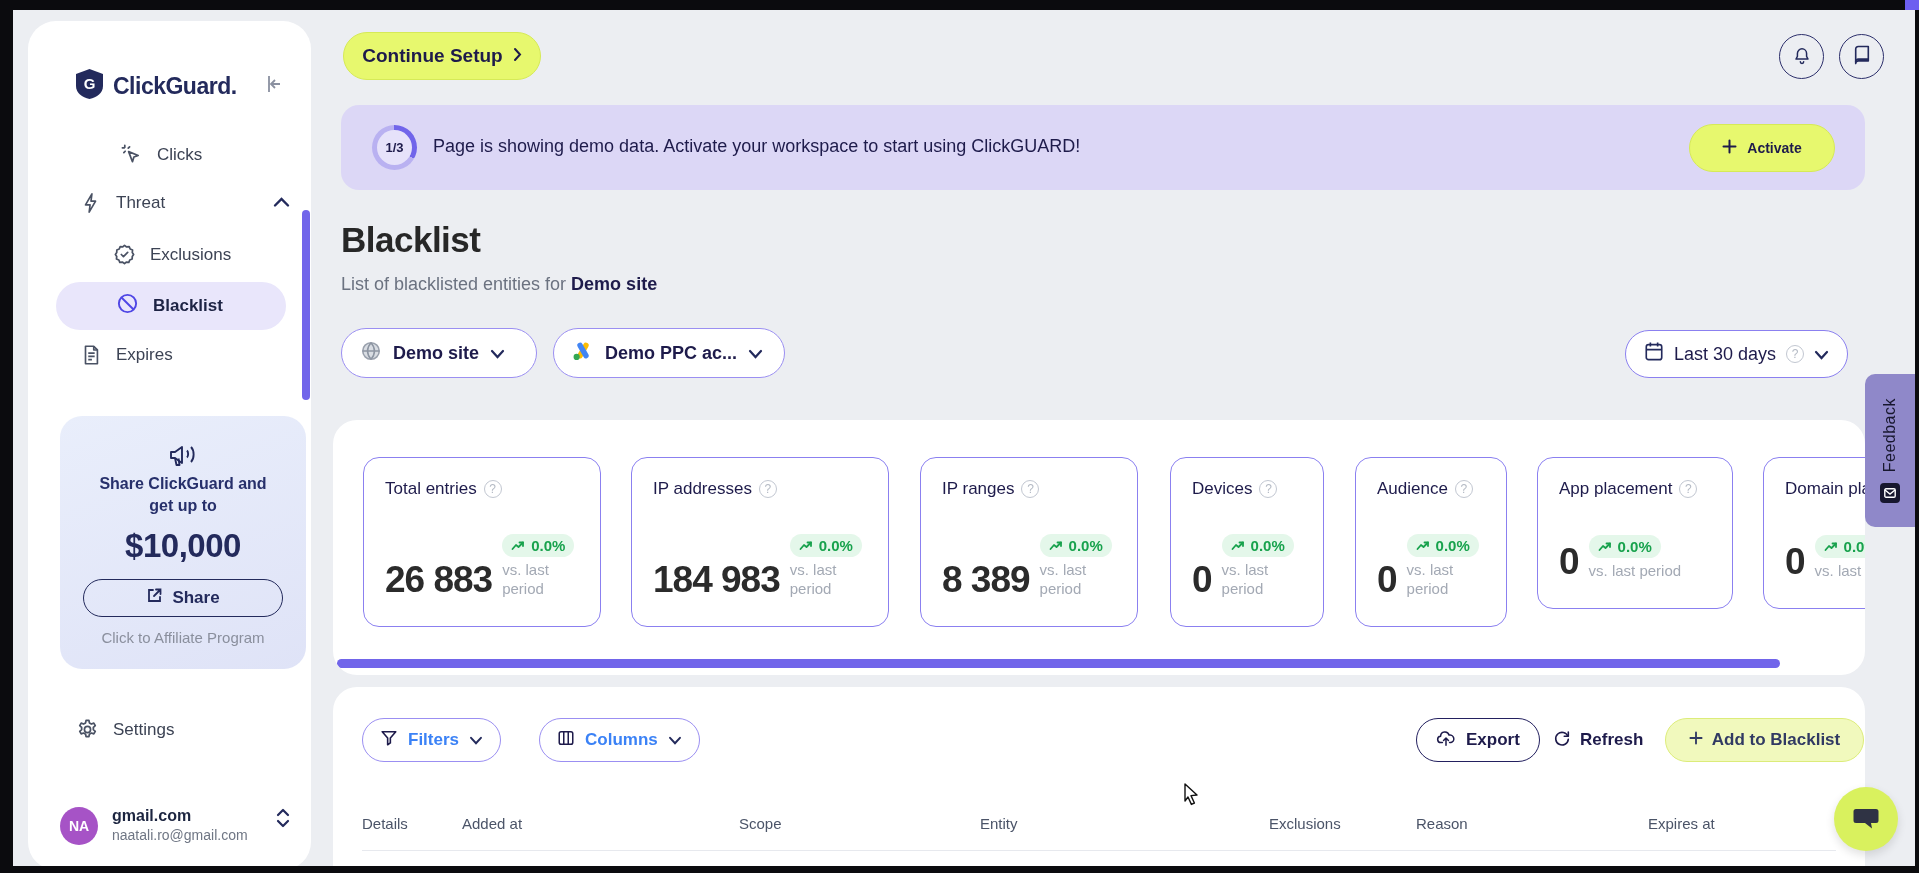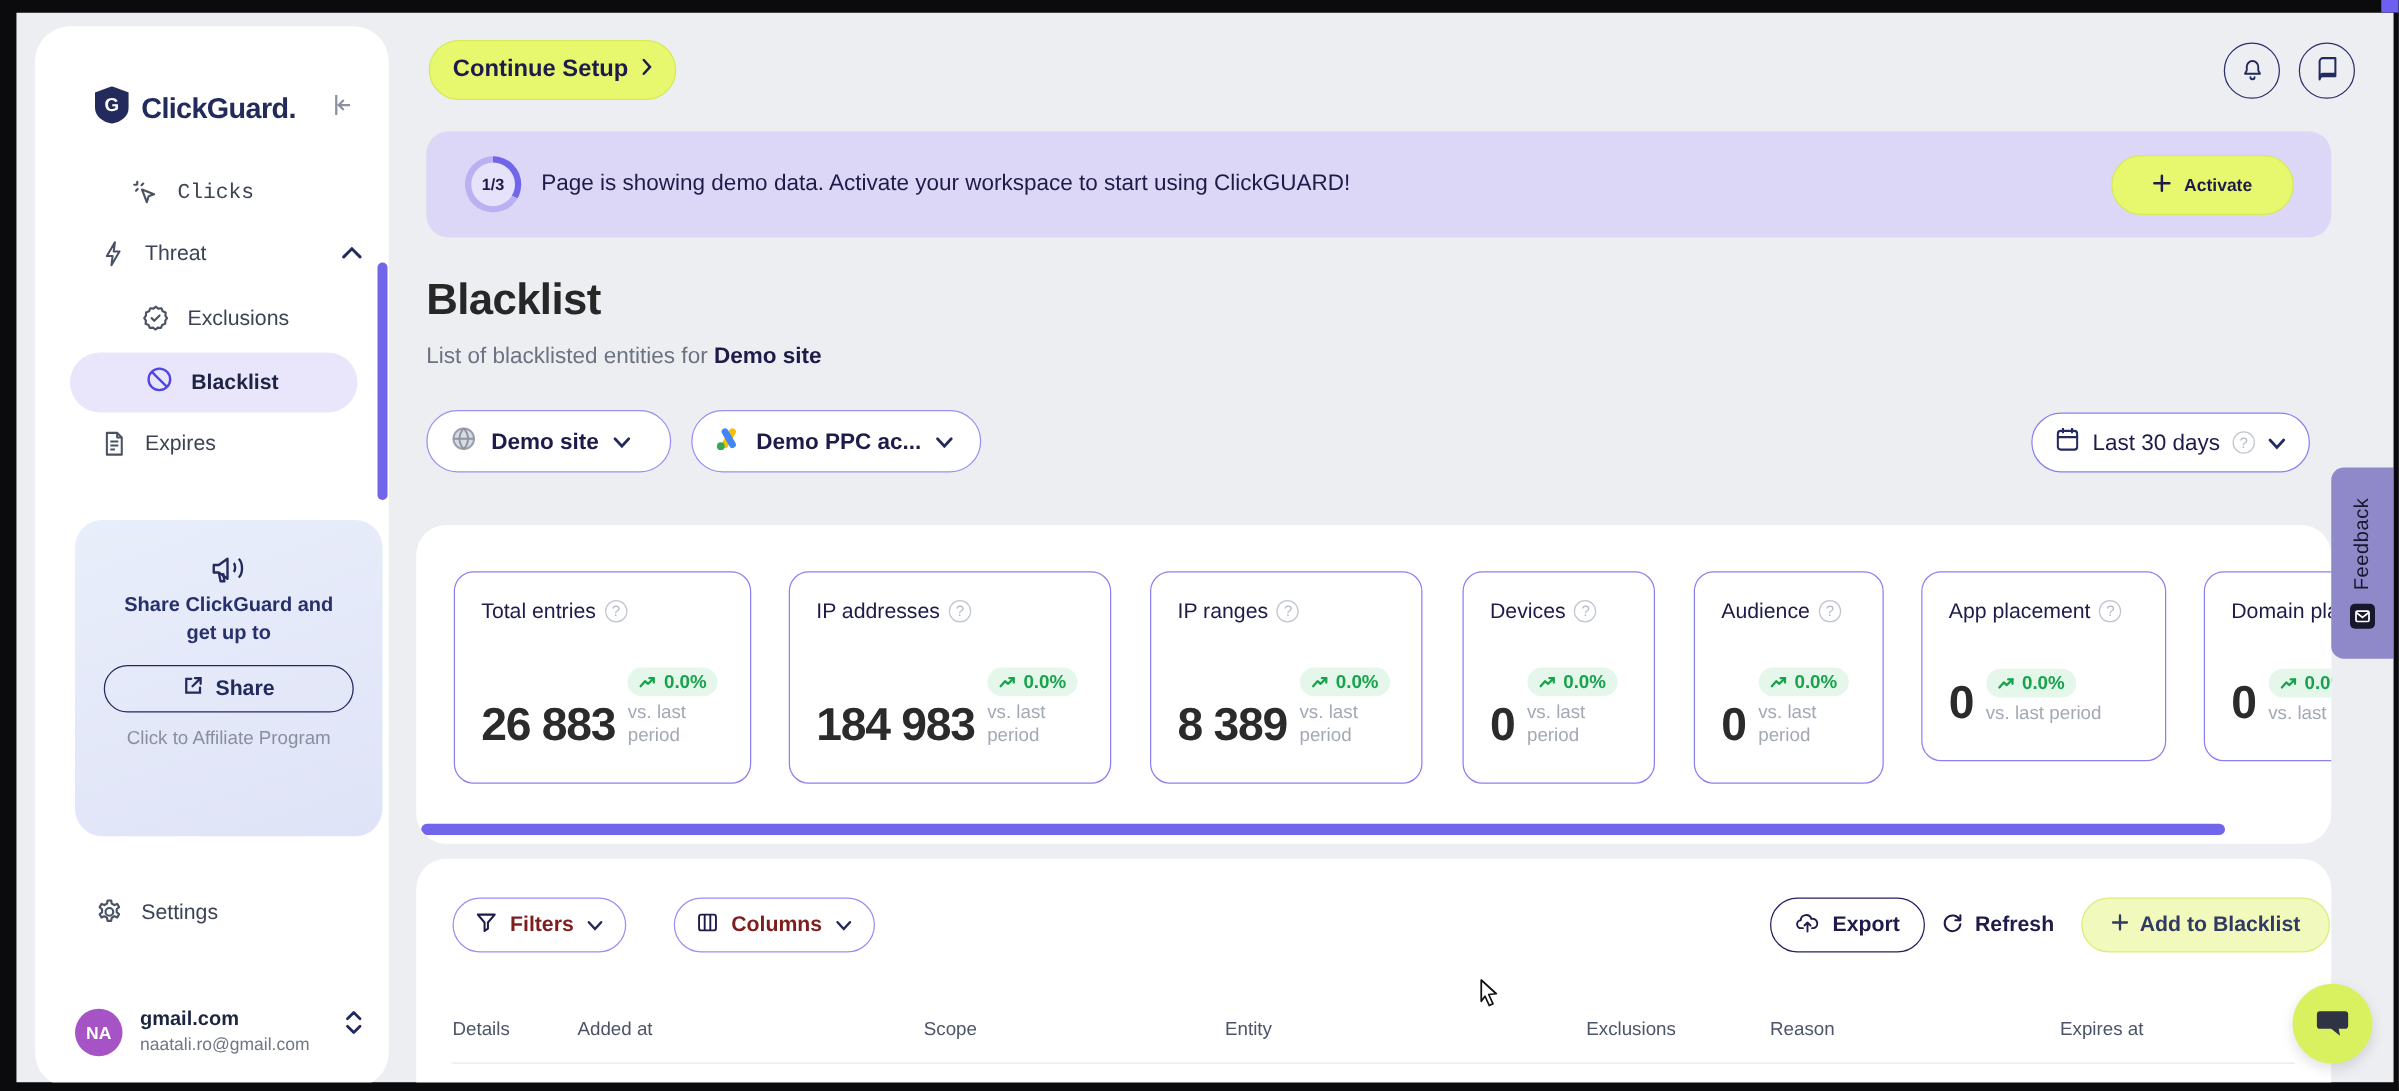--- a/index.html
+++ b/index.html
@@ -71,21 +71,21 @@
   .sc-value { font-size:37px; font-weight:700; color:#2b2b2b; letter-spacing:-1px; line-height:1; }
   .sc-right { display:flex; flex-direction:column; gap:3px; }
   .badge-up { background:#e4f7ea; color:#18a24d; border-radius:13px; padding:3px 9px; font-size:15px; font-weight:600; display:inline-flex; align-items:center; gap:5px; width:max-content; }
   .sc-caption { font-size:15px; color:#a3a9b4; line-height:19px; }
   .sc-caption.wrap { width:62px; }
   .h-scrollbar { position:absolute; left:4px; top:239px; width:1443px; height:9px; background:#7165ea; border-radius:5px; cursor:pointer; }
 
   
   .table-panel { position:absolute; left:320px; top:677px; width:1532px; height:210px; background:#fff; border-radius:24px 24px 0 0; overflow:hidden; }
   .tool-pill { position:absolute; top:31px; height:44px; background:#fff; border:1.6px solid #9b8ff2; border-radius:23px;
-               display:flex; align-items:center; gap:10px; padding:0 17px; font-size:17px; font-weight:600; color:#7f1d1d; cursor:pointer; }
+               display:flex; align-items:center; gap:10px; padding:0 17px; font-size:17px; font-weight:600; color:#3b82f6; cursor:pointer; }
   .export-pill { position:absolute; top:31px; height:44px; border:1.6px solid #23205f; border-radius:23px; background:#fff;
                  display:flex; align-items:center; gap:10px; padding:0 19px; font-size:17px; font-weight:600; color:#1e1b4b; cursor:pointer; }
   .refresh-btn { position:absolute; top:31px; height:44px; display:flex; align-items:center; gap:9px; font-size:17px; font-weight:600; color:#1e1b4b; background:none; border:none; cursor:pointer; }
   .add-btn { position:absolute; top:31px; right:1px; left:1332px; height:44px; background:#f1f9bd; border:1px solid #dcec7a; border-radius:23px;
              display:flex; align-items:center; justify-content:center; gap:9px; font-size:17px; font-weight:600; color:#313a63; cursor:pointer; }
   .th { position:absolute; top:128px; font-size:15px; color:#4b5468; }
   .th-divider { position:absolute; left:29px; right:29px; top:163px; height:1px; background:#e7e9ee; }
   .td { position:absolute; top:181px; font-size:16px; color:#2b3350; font-weight:600; }
 
   
@@ -111,21 +111,21 @@
           </svg>
       </span>
       <span class="brand-name">ClickGuard.</span>
     </div>
     <span class="collapse-btn">
       <svg width="22" height="22" viewBox="0 0 22 22" fill="none" stroke="#8a90a0" stroke-width="1.8">
           <path d="M6 3v16M17 11H9M12 7l-4 4 4 4"></path>
         </svg>
     </span>
 
-    <div class="nav-item" style="left:77px; top:122px;font-family:Liberation Mono, monospace;">
+    <div class="nav-item" style="left:92px; top:122px;">
       <span class="nico">
         <svg width="23" height="23" viewBox="0 0 24 24" fill="none" stroke="currentColor" stroke-width="1.8" stroke-linecap="round" stroke-linejoin="round">
             <path d="M9 9l10 4-4.5 1.6L13 19.5z"></path>
             <path d="M5 2.5v2M2.5 5h2M4 10l1.4-1.4M10 4L8.6 5.4"></path>
           </svg>
       </span>
       <span>Clicks</span>
     </div>
 
     <div class="nav-item" style="left:52px; top:170px; width:210px;">
@@ -176,20 +176,21 @@
       <span>
         <svg width="32" height="28" viewBox="0 0 32 28" fill="none" stroke="#232a5c" stroke-width="1.9" stroke-linejoin="round">
             <path d="M4 11v6h4l7 5V6l-7 5z"></path>
             <path d="M8 17l1.5 7h3l-1-6.5M20 9.5c1.5 1.5 1.5 5.5 0 7M24 6c3.5 3.5 3.5 11.5 0 15"></path>
           </svg>
       </span>
       <div class="promo-line">
         <div>Share ClickGuard and</div>
         <div>get up to</div>
       </div>
+      <div class="promo-amount">$10,000</div>
       <button class="share-btn">
         <span>
           <svg width="17" height="17" viewBox="0 0 17 17" fill="none" stroke="#232a5c" stroke-width="1.8" stroke-linecap="round">
               <path d="M7 3H3v11h11v-4M10 2.5h4.5V7M14.5 2.5L8 9"></path>
             </svg>
         </span>
         <span>Share</span>
       </button>
       <div class="promo-affiliate">Click to Affiliate Program</div>
     </div>

